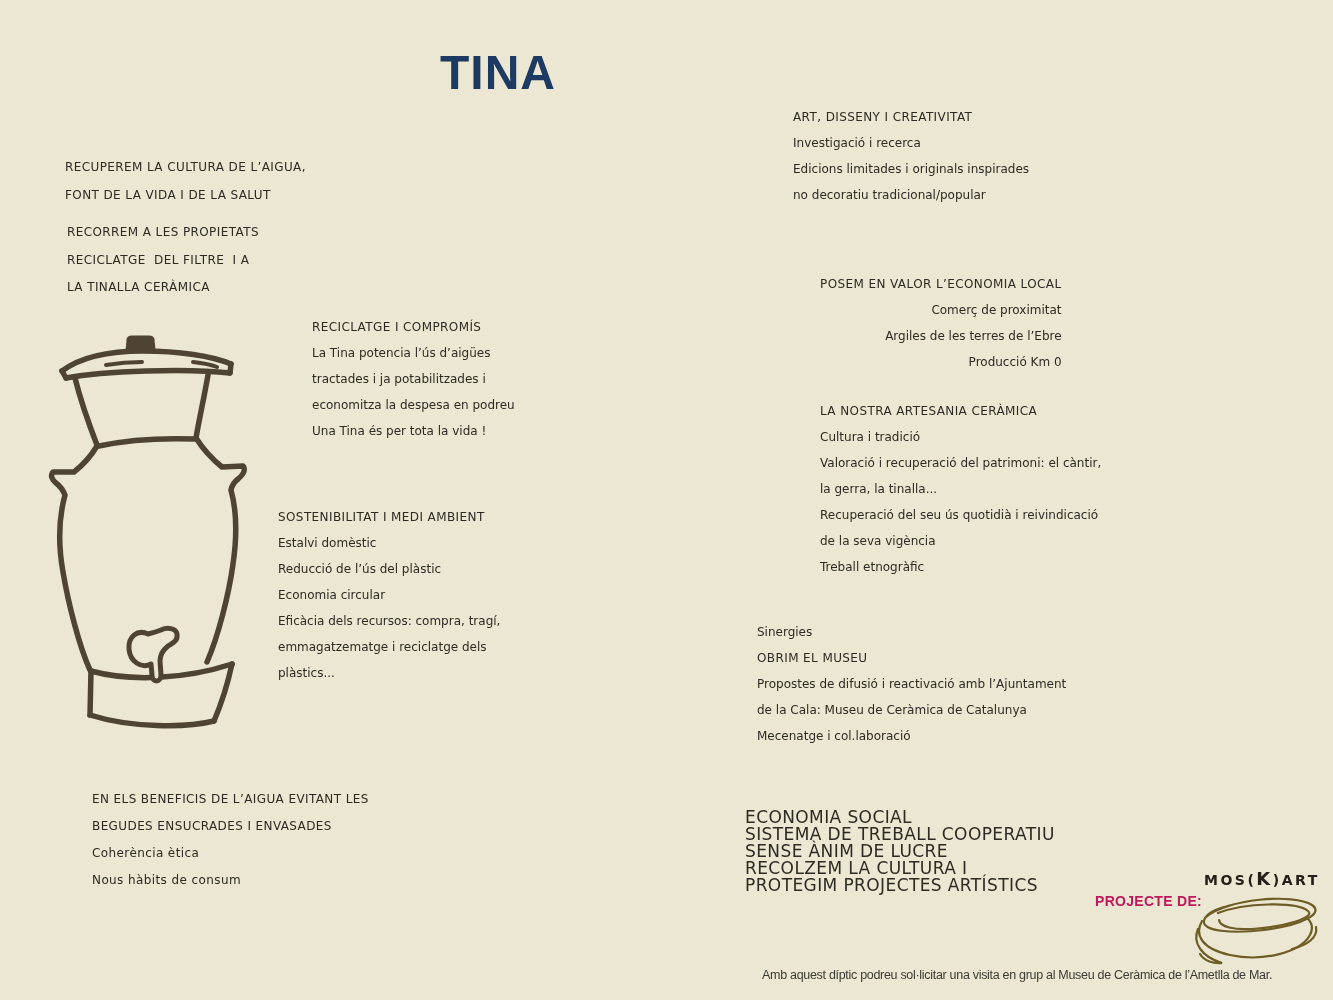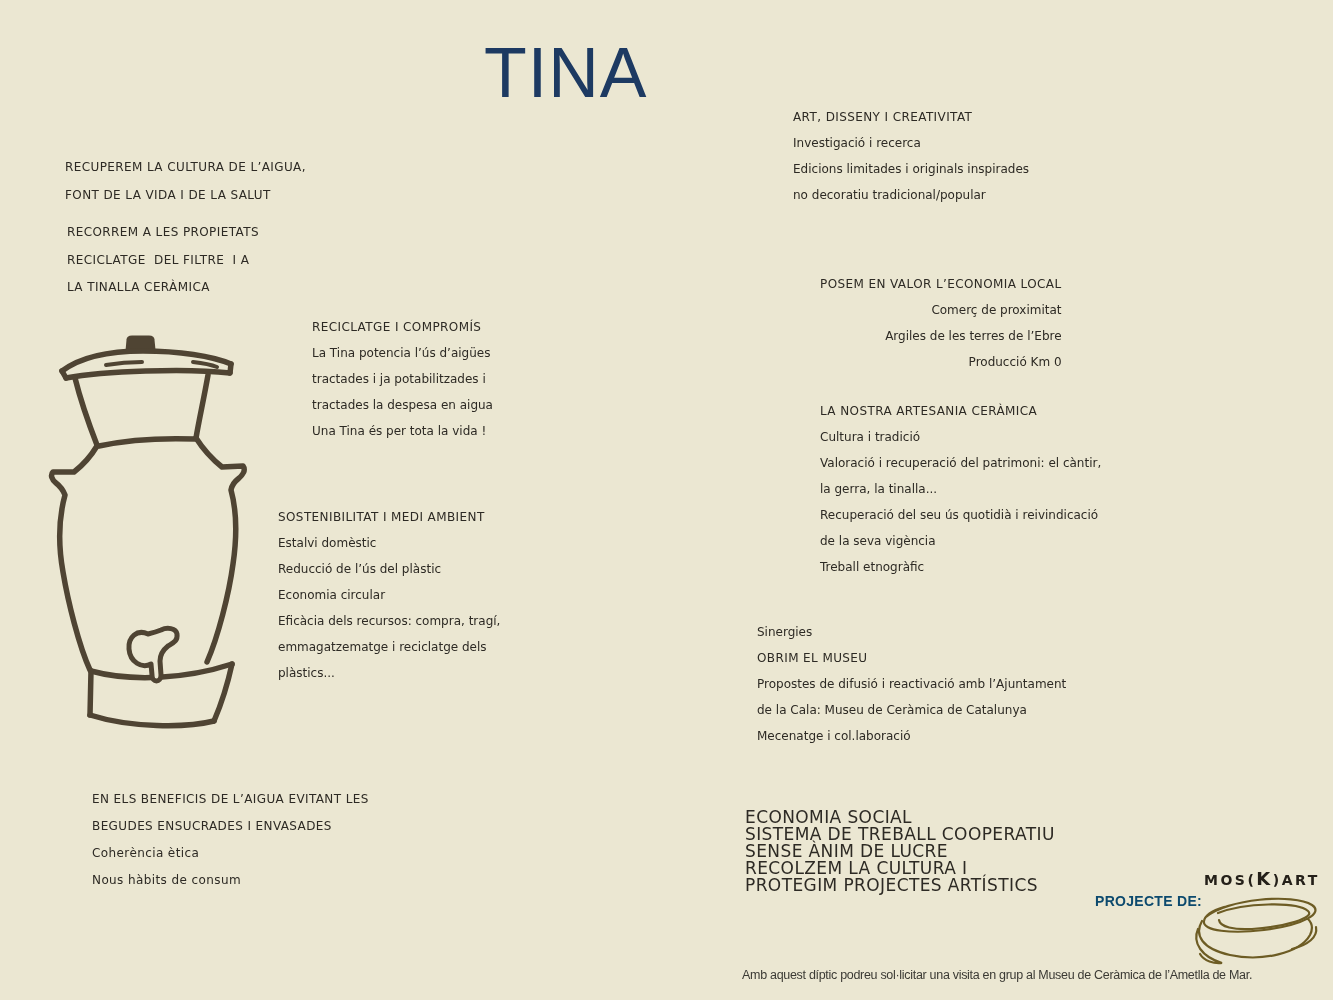--- a/index.html
+++ b/index.html
@@ -3,32 +3,32 @@
 <meta charset="utf-8">
 <style>
   html,body { margin:0; padding:0; }
   .poster {
     position:relative; width:1333px; height:1000px;
     background:#ebe7d2; overflow:hidden;
     font-family:"DejaVu Sans",sans-serif; color:#2d2a24;
   }
   .abs { position:absolute; }
   .title {
-    font-family:"Liberation Sans",sans-serif; font-weight:normal;
-    font-size:70px; letter-spacing:1px; color:#1d3a62; line-height:70px;margin-left:44px;
+    font-family:"Liberation Sans",sans-serif; font-weight:bold;
+    font-size:48px; letter-spacing:1px; color:#1d3a62; line-height:70px;
   }
   .hand { font-size:12px; line-height:26px; }
   .hand .ln { white-space:pre; }
   .caps { letter-spacing:0.4px; }
   .intro { line-height:27.5px; letter-spacing:0.4px; }
   .tagline { }
   .valors { font-size:17px; line-height:17px; letter-spacing:0.4px; }
   .sans { font-family:"Liberation Sans",sans-serif; }
-  .projecte { font-size:14px; font-weight:bold; letter-spacing:0.3px; color:#0c4a6e; }
-  .note { font-size:12.5px; letter-spacing:-0.3px; color:#3b3a34; white-space:pre; }
+  .projecte { font-size:14px; font-weight:bold; letter-spacing:0.3px; color:#be185d; }
+  .note { font-size:12.5px; letter-spacing:-0.3px; color:#3b3a34; white-space:pre;margin-left:20px; }
   .logo-text { font-weight:bold; font-size:14px; letter-spacing:2.5px; color:#242019; white-space:pre; }
   .logo-text .k { font-size:18px; }
   svg { display:block; }
 </style>
 </head>
 <body>
 
 <div class="poster">
 
   <div class="abs title" style="left:440px; top:38px;">TINA</div>
@@ -73,21 +73,21 @@
 
         <path d="M102,302 C91,297 82,305 83,317 C84,330 96,337 105,332 L106,343 C106,351 115,351 115,343 L114,329 C114,323 117,318 122,314 C127,311 132,309 131,302 C130,296 121,295 115,298 C110,300 106,301 102,302 Z" fill="#ebe7d2" stroke-width="5"></path>
       </g>
     </svg>
   </div>
 
   <div class="abs hand" style="left:312px; top:314px;">
     <div class="ln caps">RECICLATGE I COMPROMÍS</div>
     <div class="ln">La Tina potencia l’ús d’aigües</div>
     <div class="ln">tractades i ja potabilitzades i</div>
-    <div class="ln">tractades la despesa en aigua</div>
+    <div class="ln">economitza la despesa en podreu</div>
     <div class="ln tagline">Una Tina és per tota la vida !</div>
   </div>
 
   <div class="abs hand" style="left:278px; top:504px;">
     <div class="ln caps">SOSTENIBILITAT I MEDI AMBIENT</div>
     <div class="ln">Estalvi domèstic</div>
     <div class="ln">Reducció de l’ús del plàstic</div>
     <div class="ln">Economia circular</div>
     <div class="ln">Eficàcia dels recursos: compra, tragí,</div>
     <div class="ln">emmagatzematge i reciclatge dels</div>

